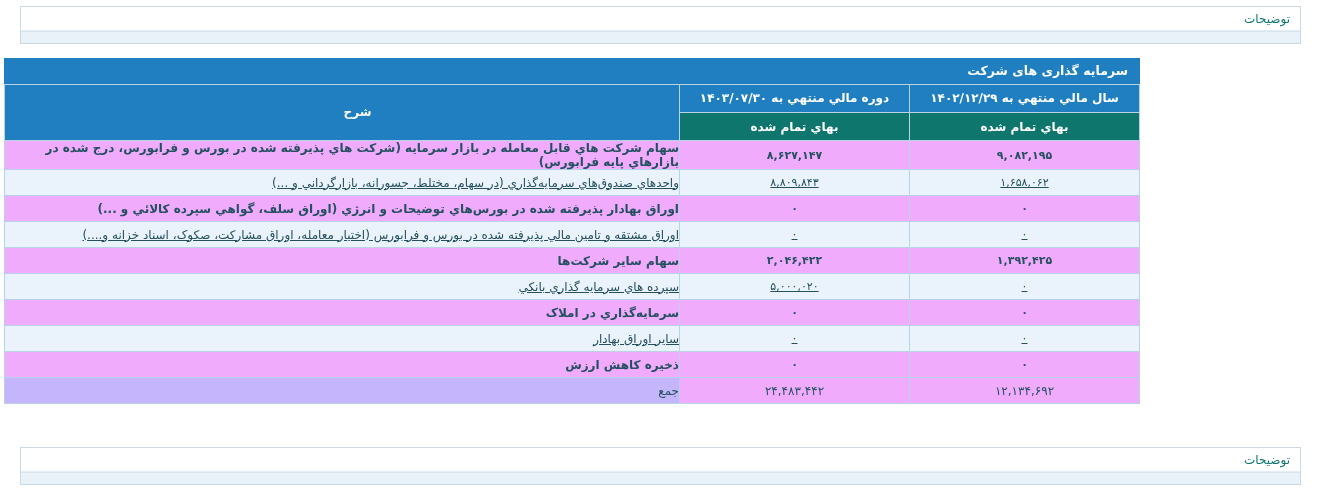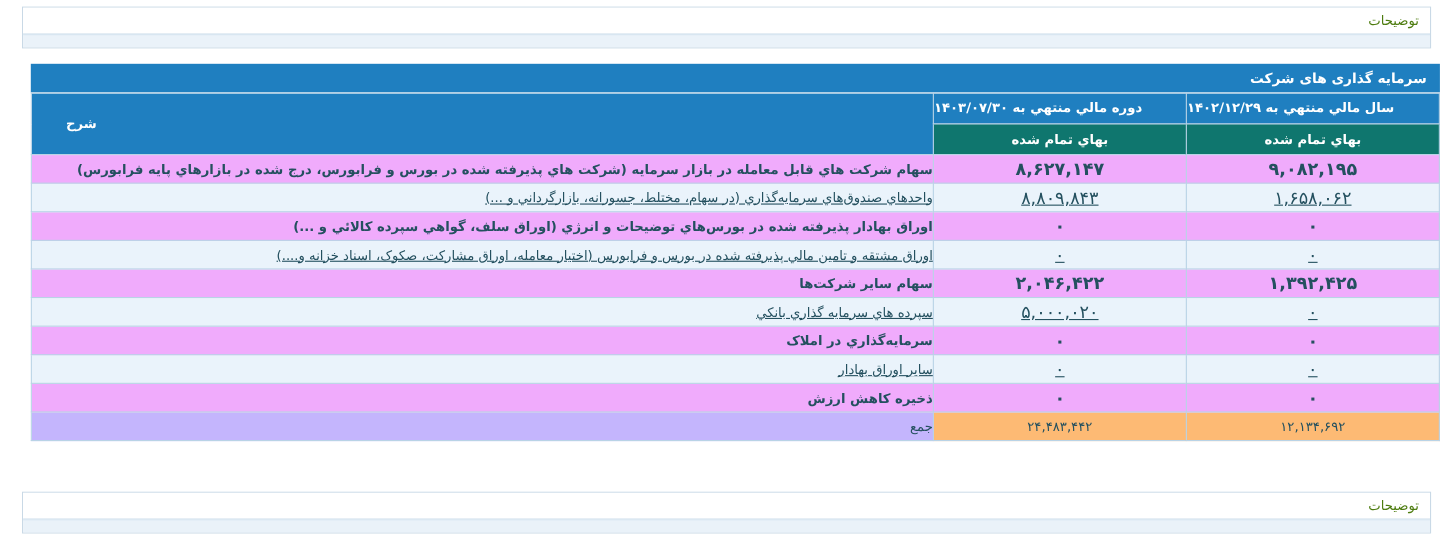--- a/index.html
+++ b/index.html
@@ -23,41 +23,41 @@
     width: 1281px;
     border: 1px solid #c9d9e6;
     background: #ffffff;
     box-sizing: border-box;
   }
   .notes-title {
     height: 24px;
     line-height: 24px;
     padding: 0 10px;
     font-size: 12px;
-    color: #4d7c0f;
+    color: #0f766e;
     text-align: right;
     background: #ffffff;
     border-bottom: 1px solid #e4edf4;
     box-sizing: border-box;
   }
   .notes-body {
     height: 12px;
     background: #eaf2f9;
     border-top: 1px solid #d6e5f0;
     box-sizing: border-box;
   }
   .notes-top { top: 6px; }
   .notes-bottom { top: 447px; }
 
   
   .table-wrap {
     position: absolute;
-    left: 28px;
+    left: 4px;
     top: 58px;
-    width: 1281px;
+    width: 1136px;
   }
   .table-header-bar {
     background: #1f7fc0;
     color: #ffffff;
     height: 26px;
     line-height: 26px;
     font-size: 12.5px;
     font-weight: bold;
     text-align: right;
     padding: 0 12px;
@@ -72,21 +72,21 @@
   }
   table.inv th, table.inv td {
     border: 1px solid #b9d3e6;
     padding: 0;
   }
   th.col-head {
     background: #1f7fc0;
     color: #ffffff;
     font-weight: bold;
     font-size: 12px;
-    text-align: left;
+    text-align: center;
     height: 27px;
     padding: 3px 4px;
     line-height: 1.45;
   }
   th.col-head.desc {
     height: 54px;
     vertical-align: middle;
     padding-left: 31px;
   }
   th.sub-head {
@@ -101,27 +101,27 @@
   td.desc-cell {
     text-align: right;
     padding: 0 10px;
     height: 25px;
     color: #24505f;
     font-size: 12px;
   }
   td.num-cell {
     text-align: center;
     height: 25px;
-    font-size: 16px;
+    font-size: 11px;
     color: #24505f;
   }
   tr.row-odd td { background: #f0abfc; font-weight: bold; }
   tr.row-even td { background: #eaf3fb; text-decoration: underline; }
   tr.total-row td {
-    background: #fdba74;
+    background: #f0abfc;
     font-size: 12px;
     color: #24505f;
   }
   tr.total-row td.desc-cell { background: #c4b5fd; padding-left: 20px; }
   .w-col-a { width: 230px; }
   .w-col-b { width: 230px; }
 </style>
 </head>
 <body>
 

